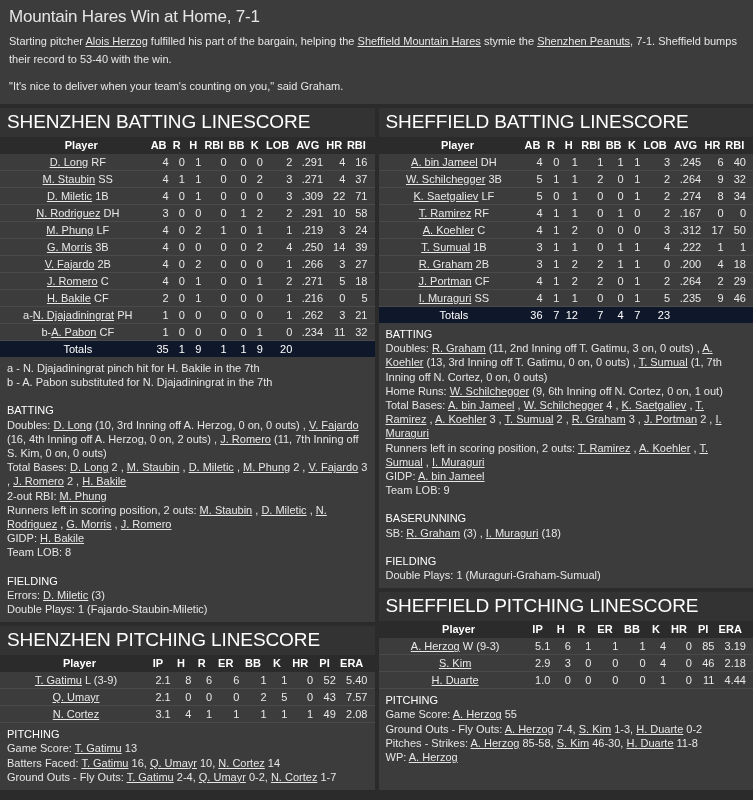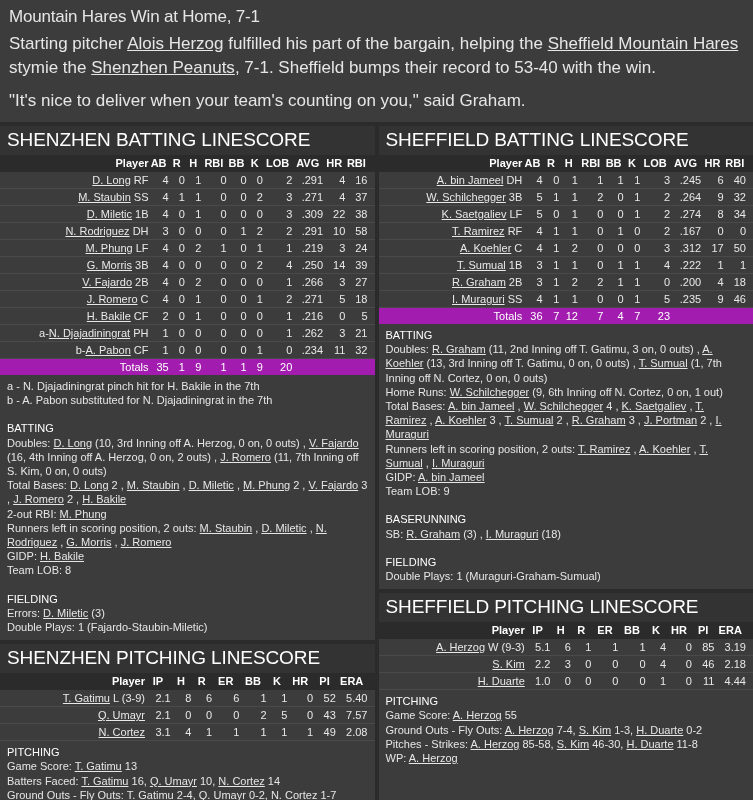--- a/index.html
+++ b/index.html
@@ -23,22 +23,22 @@
   }
   .recap h1 {
     font-size: 17px;
     font-weight: normal;
     margin: 0 0 5px 0;
     letter-spacing: -0.2px;
     color: #e5e5e5;
   }
   .recap p {
     margin: 0 0 9px 0;
-    font-size: 17px;
-    line-height: 24px;
+    font-size: 11px;
+    line-height: 18px;
     color: #e6e6e6;
   }
   .recap p:last-child { margin-bottom: 0; }
   .lnk { text-decoration: underline; color: #e6e6e6; }
 
   
   .cols {
     display: flex;
     gap: 4px;
     padding: 0;
@@ -64,33 +64,33 @@
     font-size: 11px;
   }
   table.stats thead th {
     background: #2b2b2b;
     color: #ffffff;
     font-weight: bold;
     text-align: center;
     padding: 2px 0 3px 0;
     font-size: 11px;
   }
-  table.stats thead th.pl { text-align: right; padding-left: 14px; }
+  table.stats thead th.pl { text-align: center; padding-left: 14px; }
   table.stats tbody td {
     text-align: right;
     padding: 2px 0 2px 0;
     border-bottom: 1px solid #4a4a4a;
     color: #e8e8e8;
     white-space: nowrap;
   }
   table.stats tbody td.pl {
-    text-align: right; padding-left: 7px;
+    text-align: center; padding-left: 7px;
   }
   table.stats tbody tr.totals td {
-    background: #a21caf;
+    background: #0f172a;
     border-bottom: none;
     font-weight: normal;
     color: #ffffff;
   }
   td.pl .nm { text-decoration: underline; }
   td.pl .pos { text-decoration: none; }
   td.pl.sub { padding-left: 22px; }
   td.pl .pre { text-decoration: none; }
 
   
@@ -205,21 +205,21 @@
               <td class="pl"><span class="nm">D. Miletic</span><span class="pos"> 1B</span></td>
               <td>4</td>
               <td>0</td>
               <td>1</td>
               <td>0</td>
               <td>0</td>
               <td>0</td>
               <td>3</td>
               <td>.309</td>
               <td>22</td>
-              <td>38</td>
+              <td>71</td>
             </tr>
             <tr>
               <td class="pl"><span class="nm">N. Rodriguez</span><span class="pos"> DH</span></td>
               <td>3</td>
               <td>0</td>
               <td>0</td>
               <td>0</td>
               <td>1</td>
               <td>2</td>
               <td>2</td>
@@ -548,20 +548,33 @@
               <td>2</td>
               <td>2</td>
               <td>1</td>
               <td>1</td>
               <td>0</td>
               <td>.200</td>
               <td>4</td>
               <td>18</td>
             </tr>
             <tr>
+              <td class="pl"><span class="nm">J. Portman</span><span class="pos"> CF</span></td>
+              <td>4</td>
+              <td>1</td>
+              <td>2</td>
+              <td>2</td>
+              <td>0</td>
+              <td>1</td>
+              <td>2</td>
+              <td>.264</td>
+              <td>2</td>
+              <td>29</td>
+            </tr>
+            <tr>
               <td class="pl"><span class="nm">I. Muraguri</span><span class="pos"> SS</span></td>
               <td>4</td>
               <td>1</td>
               <td>1</td>
               <td>0</td>
               <td>0</td>
               <td>1</td>
               <td>5</td>
               <td>.235</td>
               <td>9</td>
@@ -636,21 +649,21 @@
               <td>1</td>
               <td>1</td>
               <td>1</td>
               <td>4</td>
               <td>0</td>
               <td>85</td>
               <td>3.19</td>
             </tr>
             <tr>
               <td class="pl"><span class="nm">S. Kim</span></td>
-              <td>2.2</td>
+              <td>2.9</td>
               <td>3</td>
               <td>0</td>
               <td>0</td>
               <td>0</td>
               <td>4</td>
               <td>0</td>
               <td>46</td>
               <td>2.18</td>
             </tr>
             <tr>

